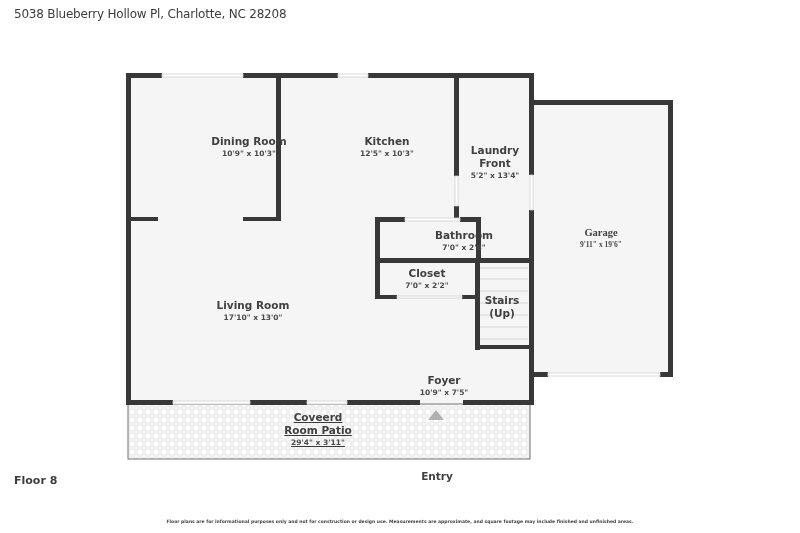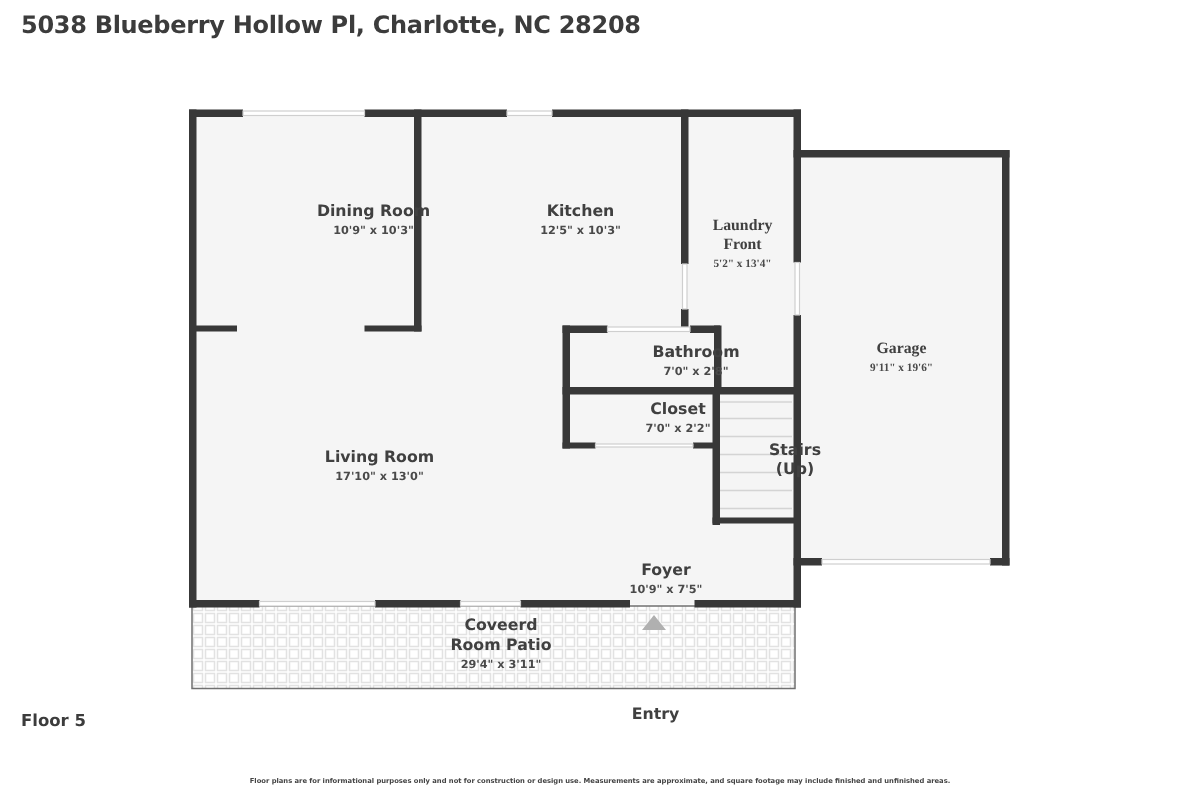--- a/index.html
+++ b/index.html
@@ -1,18 +1,18 @@
 <!DOCTYPE html>
 <html><head>
 <meta charset="utf-8">
 <style>
   html, body { margin: 0; padding: 0; background: #ffffff; }
   body { width: 800px; height: 533px; position: relative; overflow: hidden;
          font-family: "DejaVu Sans", sans-serif; color: #3a3a3a; }
-  .addr { position: absolute; left: 14px; top: 7px; font-size: 16px; font-weight: bold; color: #3c3c3c; letter-spacing: -0.2px; }
+  .addr { position: absolute; left: 14px; top: 7px; font-size: 12px; font-weight: normal; color: #3c3c3c; letter-spacing: -0.2px; }
   .floor { position: absolute; left: 14px; top: 474px; font-size: 11px; font-weight: bold; color: #3c3c3c; }
   .disclaimer { position: absolute; left: 0; width: 800px; top: 519px; text-align: center; font-size: 4.5px; font-weight: bold; color: #444; }
   svg.plan { position: absolute; left: 0; top: 0; }
   .lbl { position: absolute; text-align: center; transform: translateX(-50%); white-space: nowrap; }
   .lbl .name { font-size: 10.5px; font-weight: bold; color: #404040; line-height: 13px; }
   .lbl .dim { font-size: 7.5px; font-weight: bold; color: #4a4a4a; line-height: 11px; }
 </style>
 </head>
 <body>
 
@@ -100,52 +100,52 @@
 </svg>
 
 <div class="lbl" style="left:204px; top:135px;margin-left:45px;">
   <div class="name">Dining Room</div>
   <div class="dim">10'9" x 10'3"</div>
 </div>
 <div class="lbl" style="left:367px; top:135px;margin-left:20px;">
   <div class="name">Kitchen</div>
   <div class="dim">12'5" x 10'3"</div>
 </div>
-<div class="lbl" style="left:495px; top:144px;font-family:Liberation Serif, serif;">
+<div class="lbl" style="left:495px; top:144px;">
   <div class="name">Laundry</div>
   <div class="name">Front</div>
   <div class="dim">5'2" x 13'4"</div>
 </div>
 <div class="lbl" style="left:601px; top:226px;font-family:Liberation Serif, serif;">
   <div class="name">Garage</div>
   <div class="dim">9'11" x 19'6"</div>
 </div>
 <div class="lbl" style="left:427px; top:229px;margin-left:37px;">
   <div class="name">Bathroom</div>
   <div class="dim">7'0" x 2'8"</div>
 </div>
-<div class="lbl" style="left:452px; top:267px;">
+<div class="lbl" style="left:427px; top:267px;">
   <div class="name">Closet</div>
   <div class="dim">7'0" x 2'2"</div>
 </div>
-<div class="lbl" style="left:530px; top:294px;">
+<div class="lbl" style="left:502px; top:294px;">
   <div class="name">Stairs</div>
   <div class="name">(Up)</div>
 </div>
 <div class="lbl" style="left:253px; top:299px;">
   <div class="name">Living Room</div>
   <div class="dim">17'10" x 13'0"</div>
 </div>
 <div class="lbl" style="left:444px; top:374px;">
   <div class="name">Foyer</div>
   <div class="dim">10'9" x 7'5"</div>
 </div>
-<div class="lbl" style="left:334px; top:411px;">
+<div class="lbl" style="left:318px; top:411px;text-decoration:underline;">
   <div class="name">Coveerd</div>
   <div class="name">Room Patio</div>
   <div class="dim">29'4" x 3'11"</div>
 </div>
 <div class="lbl" style="left:437px; top:430px;margin-top:40px;">
   <div class="name">Entry</div>
 </div>
 
-<div class="floor">Floor 5</div>
+<div class="floor">Floor 8</div>
 <div class="disclaimer">Floor plans are for informational purposes only and not for construction or design use. Measurements are approximate, and square footage may include finished and unfinished areas.</div>
 
 </body></html>

